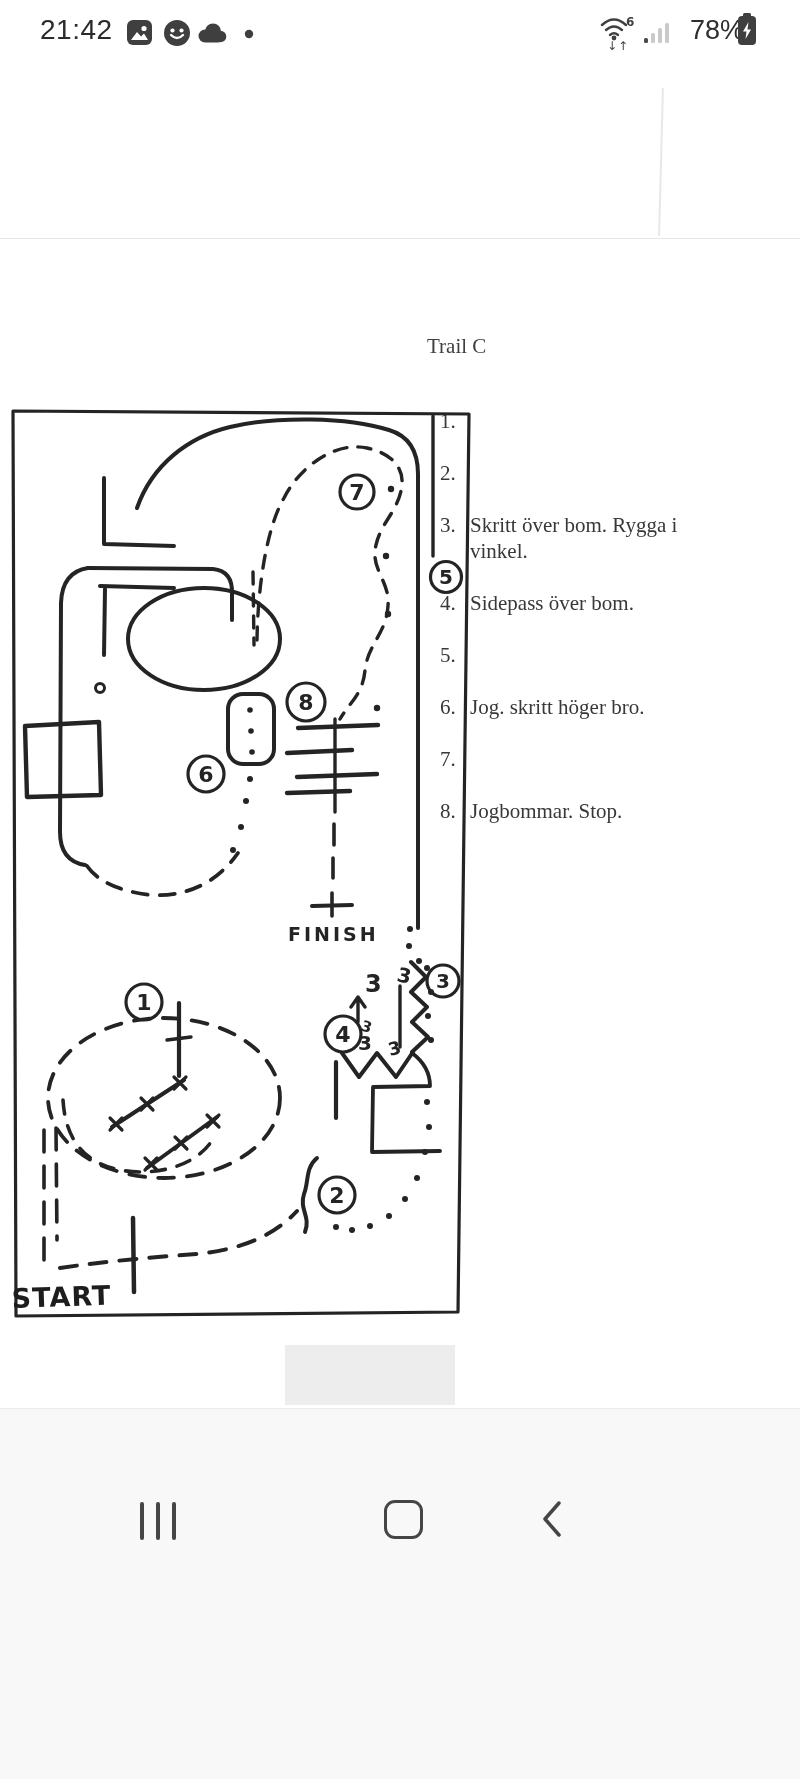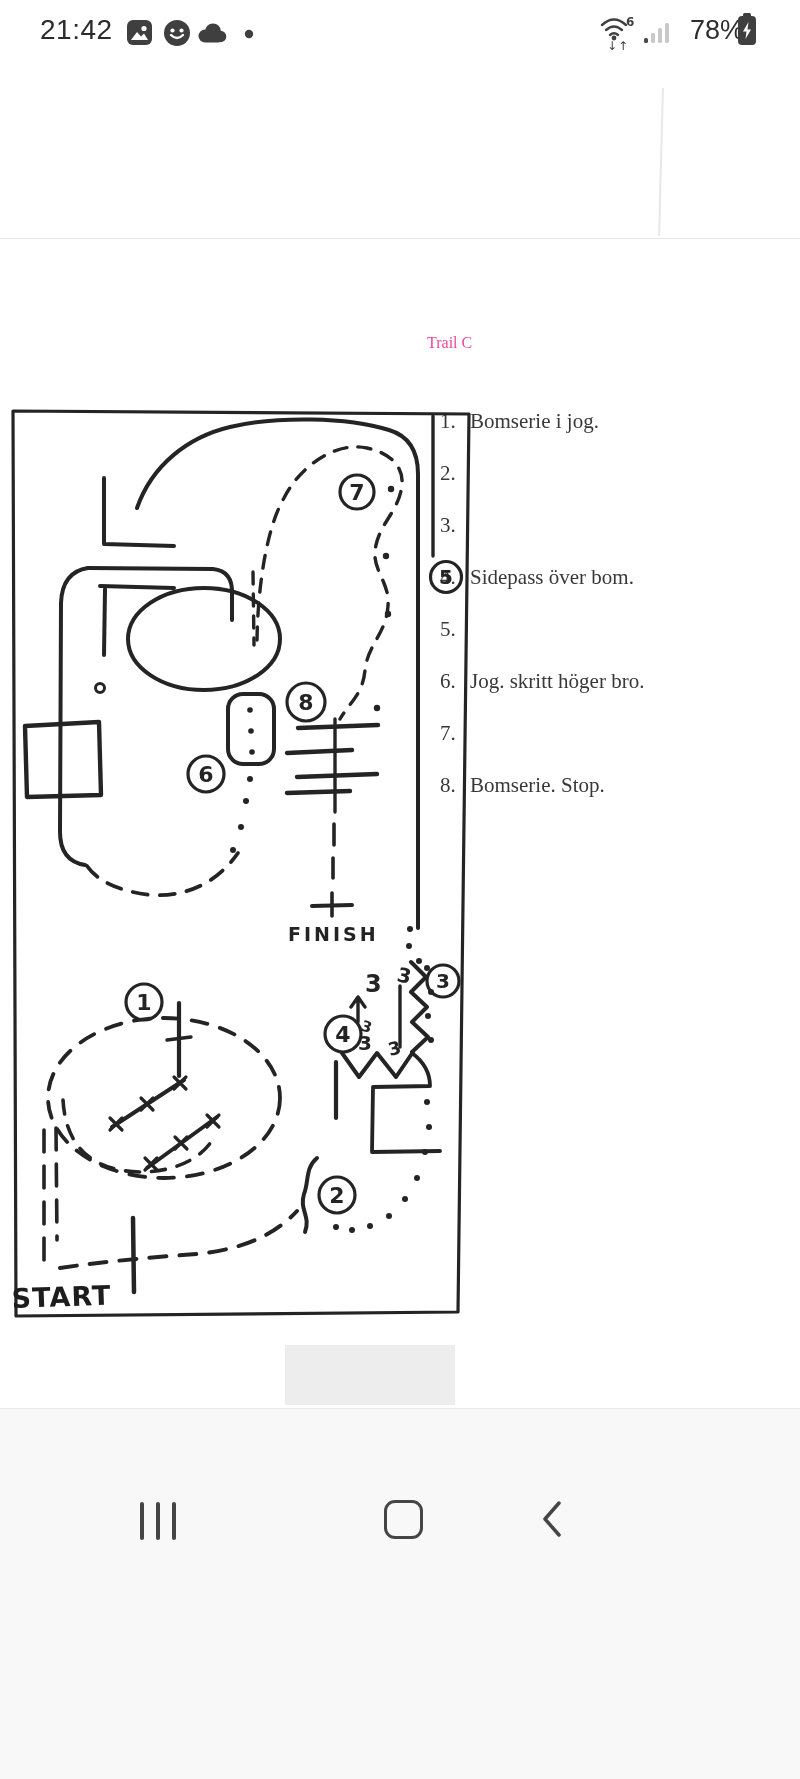--- a/index.html
+++ b/index.html
@@ -6,21 +6,21 @@
   body{
     width:800px;height:1779px;position:relative;background:#ffffff;
     font-family:"Liberation Sans",sans-serif;overflow:hidden;
   }
   .statusbar{position:absolute;left:0;top:0;width:724px;height:56px;}
   .time{position:absolute;left:40px;top:14px;font-size:28px;color:#2b2b2b;letter-spacing:.5px;}
   .sb-icon{position:absolute;top:20px;}
   .pct{position:absolute;left:675px;top:15px;font-size:27px;color:#2e2e2e;margin-left:15px;}
   .divider{position:absolute;left:0;width:800px;height:1px;background:#e6e6e6;}
   .scan-artifact{position:absolute;left:660px;top:88px;width:2px;height:148px;background:#e8e8e8;transform:rotate(1.5deg);}
-  .doc-title{position:absolute;left:427px;top:334px;font-family:"Liberation Serif",serif;font-size:16px;color:#ec4899;}
+  .doc-title{position:absolute;left:427px;top:334px;font-family:"Liberation Serif",serif;font-size:21px;color:#404040;}
   .instr{position:absolute;left:440px;top:408px;width:300px;font-family:"Liberation Serif",serif;color:#383838;}
   .instr-item{display:flex;margin-bottom:26px;font-size:21px;line-height:26px;}
   .instr-num{width:30px;flex:0 0 30px;}
   .instr-text{flex:1;white-space:pre-line;}
   .gray-rect{position:absolute;left:285px;top:1345px;width:170px;height:60px;background:#ededed;}
   .bottom-zone{position:absolute;left:0;top:1408px;width:800px;height:371px;background:#f8f8f9;}
   .navbar{position:absolute;left:0;top:1490px;width:800px;height:70px;}
   .nav-recents{position:absolute;left:140px;top:12px;width:36px;height:38px;display:flex;justify-content:space-between;cursor:pointer;}
   .nav-recents span{width:4px;height:38px;background:#454545;border-radius:2px;}
   .nav-home{position:absolute;left:384px;top:10px;width:33px;height:33px;border:3.5px solid #454545;border-radius:11px;cursor:pointer;}
@@ -90,45 +90,46 @@
 <div class="divider" style="top:238px"></div>
 <div class="scan-artifact"></div>
 
 <div>
 
   <div class="doc-title">Trail C</div>
 
   <div class="instr">
     <div class="instr-item">
         <span class="instr-num">1.</span>
-        <span class="instr-text">Bomserie i jog.</span>
       </div>
     <div class="instr-item">
         <span class="instr-num">2.</span>
       </div>
     <div class="instr-item">
         <span class="instr-num">3.</span>
+        <span class="instr-text">Skritt över bom. Rygga i
+vinkel.</span>
       </div>
     <div class="instr-item">
         <span class="instr-num">4.</span>
         <span class="instr-text">Sidepass över bom.</span>
       </div>
     <div class="instr-item">
         <span class="instr-num">5.</span>
       </div>
     <div class="instr-item">
         <span class="instr-num">6.</span>
         <span class="instr-text">Jog. skritt höger bro.</span>
       </div>
     <div class="instr-item">
         <span class="instr-num">7.</span>
       </div>
     <div class="instr-item">
         <span class="instr-num">8.</span>
-        <span class="instr-text">Bomserie. Stop.</span>
+        <span class="instr-text">Jogbommar. Stop.</span>
       </div>
   </div>
 
   <svg style="position:absolute;left:0;top:400px" width="480" height="925" viewBox="0 400 480 925">
     <g fill="none" stroke="#242424" stroke-linecap="round" stroke-linejoin="round">
 
       <path d="M13,411 L469,414 L458,1312 L16,1316 Z" stroke-width="3.2"></path>
 
       <g>
         <path d="M104,478 L104,544 L174,546" stroke-width="4"></path>

